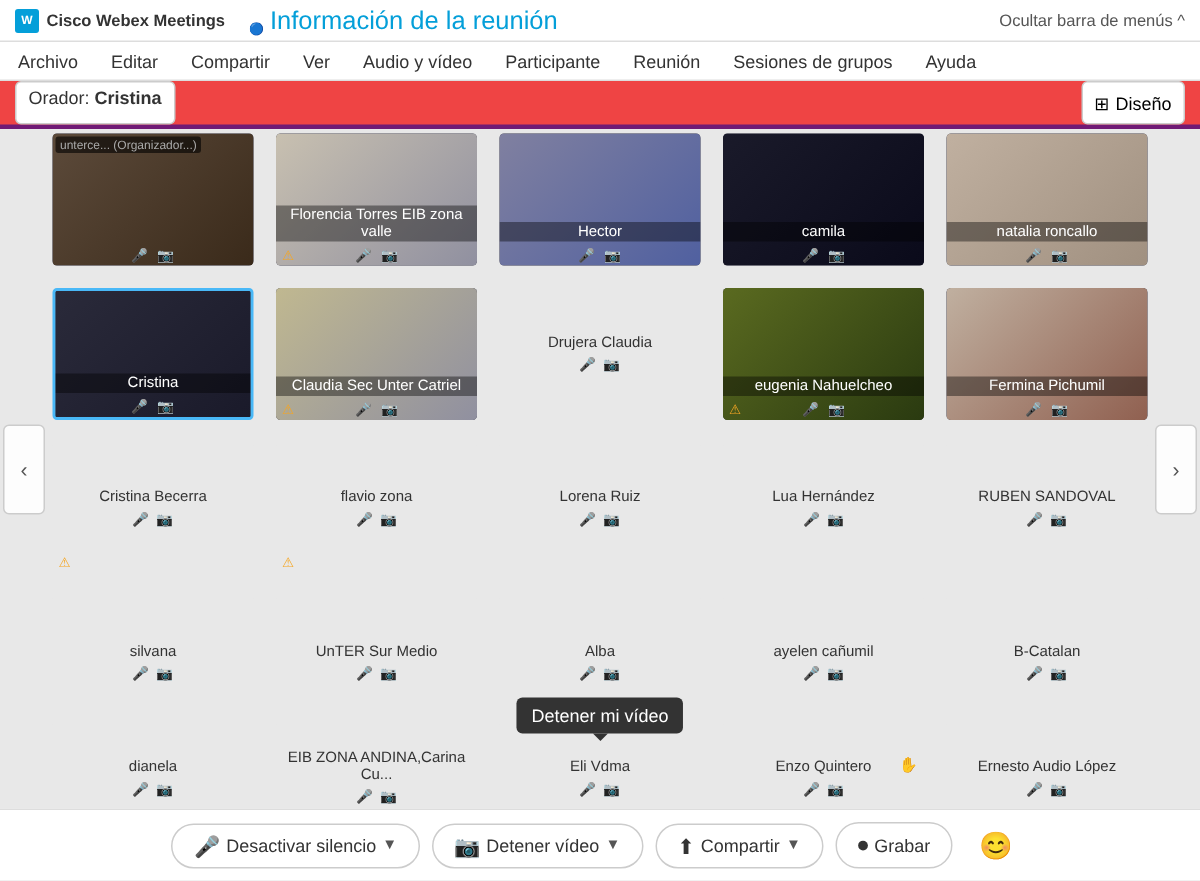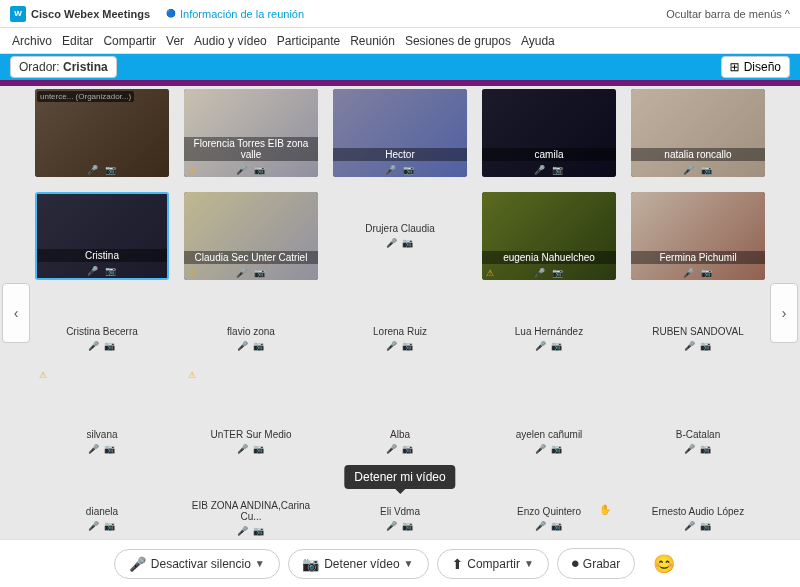--- a/index.html
+++ b/index.html
@@ -37,61 +37,60 @@
       border-radius: 2px;
       display: inline-flex;
       align-items: center;
       justify-content: center;
       color: white;
       font-size: 8px;
       font-weight: bold;
     }
     .title-bar-link {
       display: flex;
-      align-items: center;
+      align-items: flex-end;
       gap: 4px;
       color: #049fd9;
-      font-size: 11px;
+      font-size: 17px;
     }
     .title-bar-link::before {
       content: '🔵';
       font-size: 8px;
     }
     .title-bar-hide {
       margin-left: auto;
       color: #555;
       font-size: 11px;
       text-align: right;
     }
 
     
     .menu-bar {
       height: 26px;
       background: #fff;
       display: flex;
       align-items: center;
       padding: 0 8px;
-      gap: 2px;
+      gap: 14px;
       border-bottom: 1px solid #ddd;
       font-size: 12px;
       color: #333;
     }
     .menu-item {
       cursor: pointer;
       padding: 2px 4px;
     }
 
     
     .speaker-bar {
       height: 32px;
-      background: #0ea5e9;
-      display: flex;
-      align-items: center;
+      background: #ef4444;
+      display: flex;
       padding: 0 10px;
-      border-bottom: 6px solid #701a75;
+      border-bottom: 3px solid #701a75;
     }
     .speaker-badge {
       background: #fff;
       border: 1px solid #ccc;
       border-radius: 4px;
       padding: 3px 8px;
       font-size: 12px;
       color: #333;
     }
     .speaker-name { font-weight: 600; }

